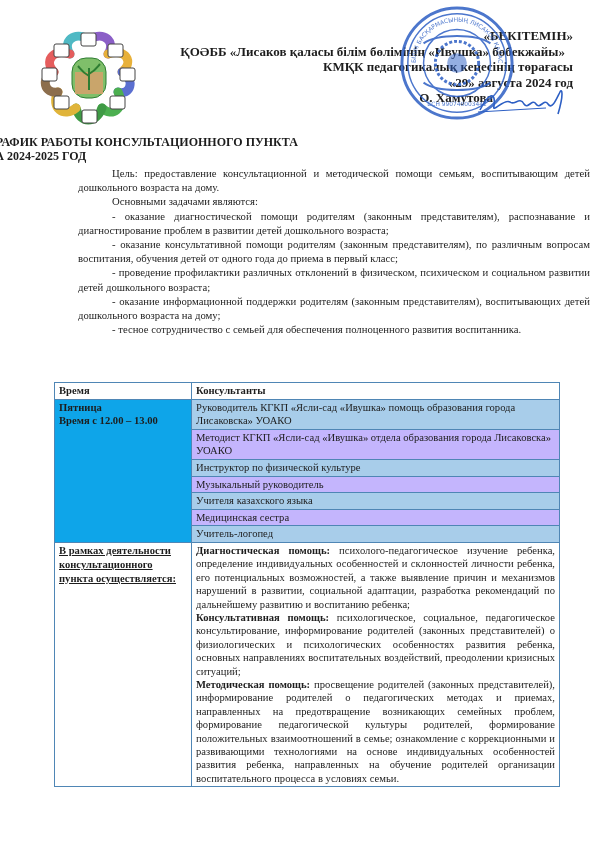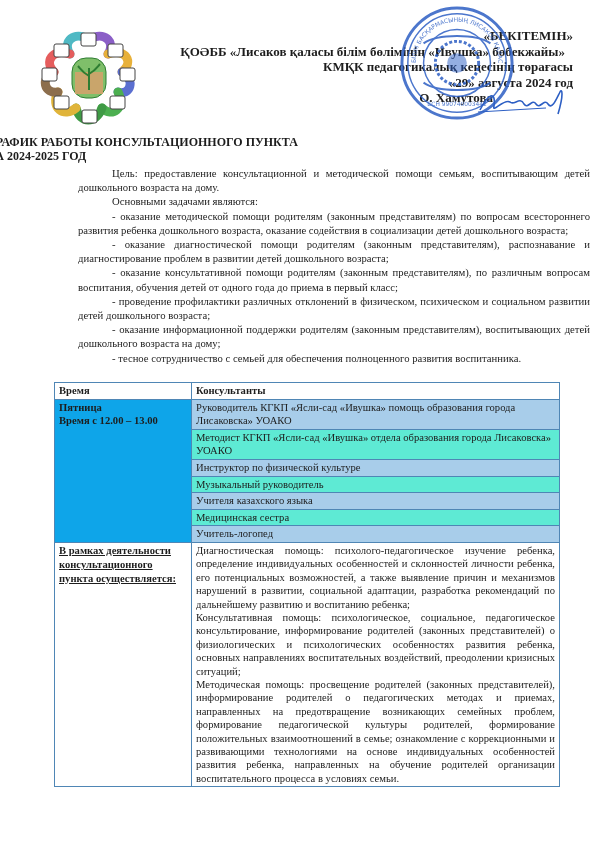--- a/index.html
+++ b/index.html
@@ -30,28 +30,28 @@
   .intro p { margin: 0; }
   .intro .ind { text-indent: 34px; }
   .schedule {
     position: absolute; left: 54px; top: 382px; width: 506px;
     border-collapse: collapse; font-size: 10.6px; line-height: 13.6px;
   }
   .schedule td, .schedule th { border: 1px solid #4f86b5; padding: 1px 4px; vertical-align: top; text-align: left; }
   .schedule th { font-weight: bold; background: #ffffff; height: 12px; }
   .schedule .col1 { width: 128px; }
   .schedule .blue { background: #a8cdea; }
-  .schedule .white { background: #5eead4; }
+  .schedule .white { background: #c4b5fd; }
   .schedule .time-cell { background: #0ea5e9; font-weight: bold; position: relative; }
   .time-cell .day { display: block; }
   .time-cell .hours { display: block; }
   .schedule .act-label { font-weight: bold; background: #ffffff; line-height: 14px; text-decoration: underline; }
   .schedule .act-body { background: #ffffff; text-align: justify; line-height: 13.4px; }
   .act-body p { margin: 0; }
-  .act-body b { font-weight: normal; }
+  .act-body b { font-weight: bold; }
 </style>
 </head>
 <body>
 
 <svg class="logo" viewBox="0 0 110 100">
   <g fill="none" stroke-width="9" stroke-linecap="round">
     <path d="M55 12 C40 2,28 14,36 26" stroke="#4fb9c4"></path>
     <path d="M55 12 C70 2,82 14,74 26" stroke="#8b5fc7"></path>
     <path d="M74 26 C92 20,100 34,88 44" stroke="#e8b13a"></path>
     <path d="M88 44 C102 52,96 68,84 64" stroke="#5b6fd0"></path>
@@ -102,21 +102,20 @@
 </svg>
 
 <div class="doc-title">
   <span class="l1">ГРАФИК РАБОТЫ КОНСУЛЬТАЦИОННОГО ПУНКТА</span>
   <span class="l2">НА 2024-2025 ГОД</span>
 </div>
 
 <div class="intro">
   <p class="ind">Цель: предоставление консультационной и методической помощи семьям, воспитывающим детей дошкольного возраста на дому.</p>
   <p class="ind">Основными задачами являются:</p>
-  <p class="ind">- оказание методической помощи родителям (законным представителям) по вопросам всестороннего развития ребенка дошкольного возраста, оказание содействия в социализации детей дошкольного возраста;</p>
   <p class="ind">- оказание диагностической помощи родителям (законным представителям), распознавание и диагностирование проблем в развитии детей дошкольного возраста;</p>
   <p class="ind">- оказание консультативной помощи родителям (законным представителям), по различным вопросам воспитания, обучения детей от одного года до приема в первый класс;</p>
   <p class="ind">- проведение профилактики различных отклонений в физическом, психическом и социальном развитии детей дошкольного возраста;</p>
   <p class="ind">- оказание информационной поддержки родителям (законным представителям), воспитывающих детей дошкольного возраста на дому;</p>
   <p class="ind">- тесное сотрудничество с семьей для обеспечения полноценного развития воспитанника.</p>
 </div>
 
 <table class="schedule">
   <tbody>
       <tr>

